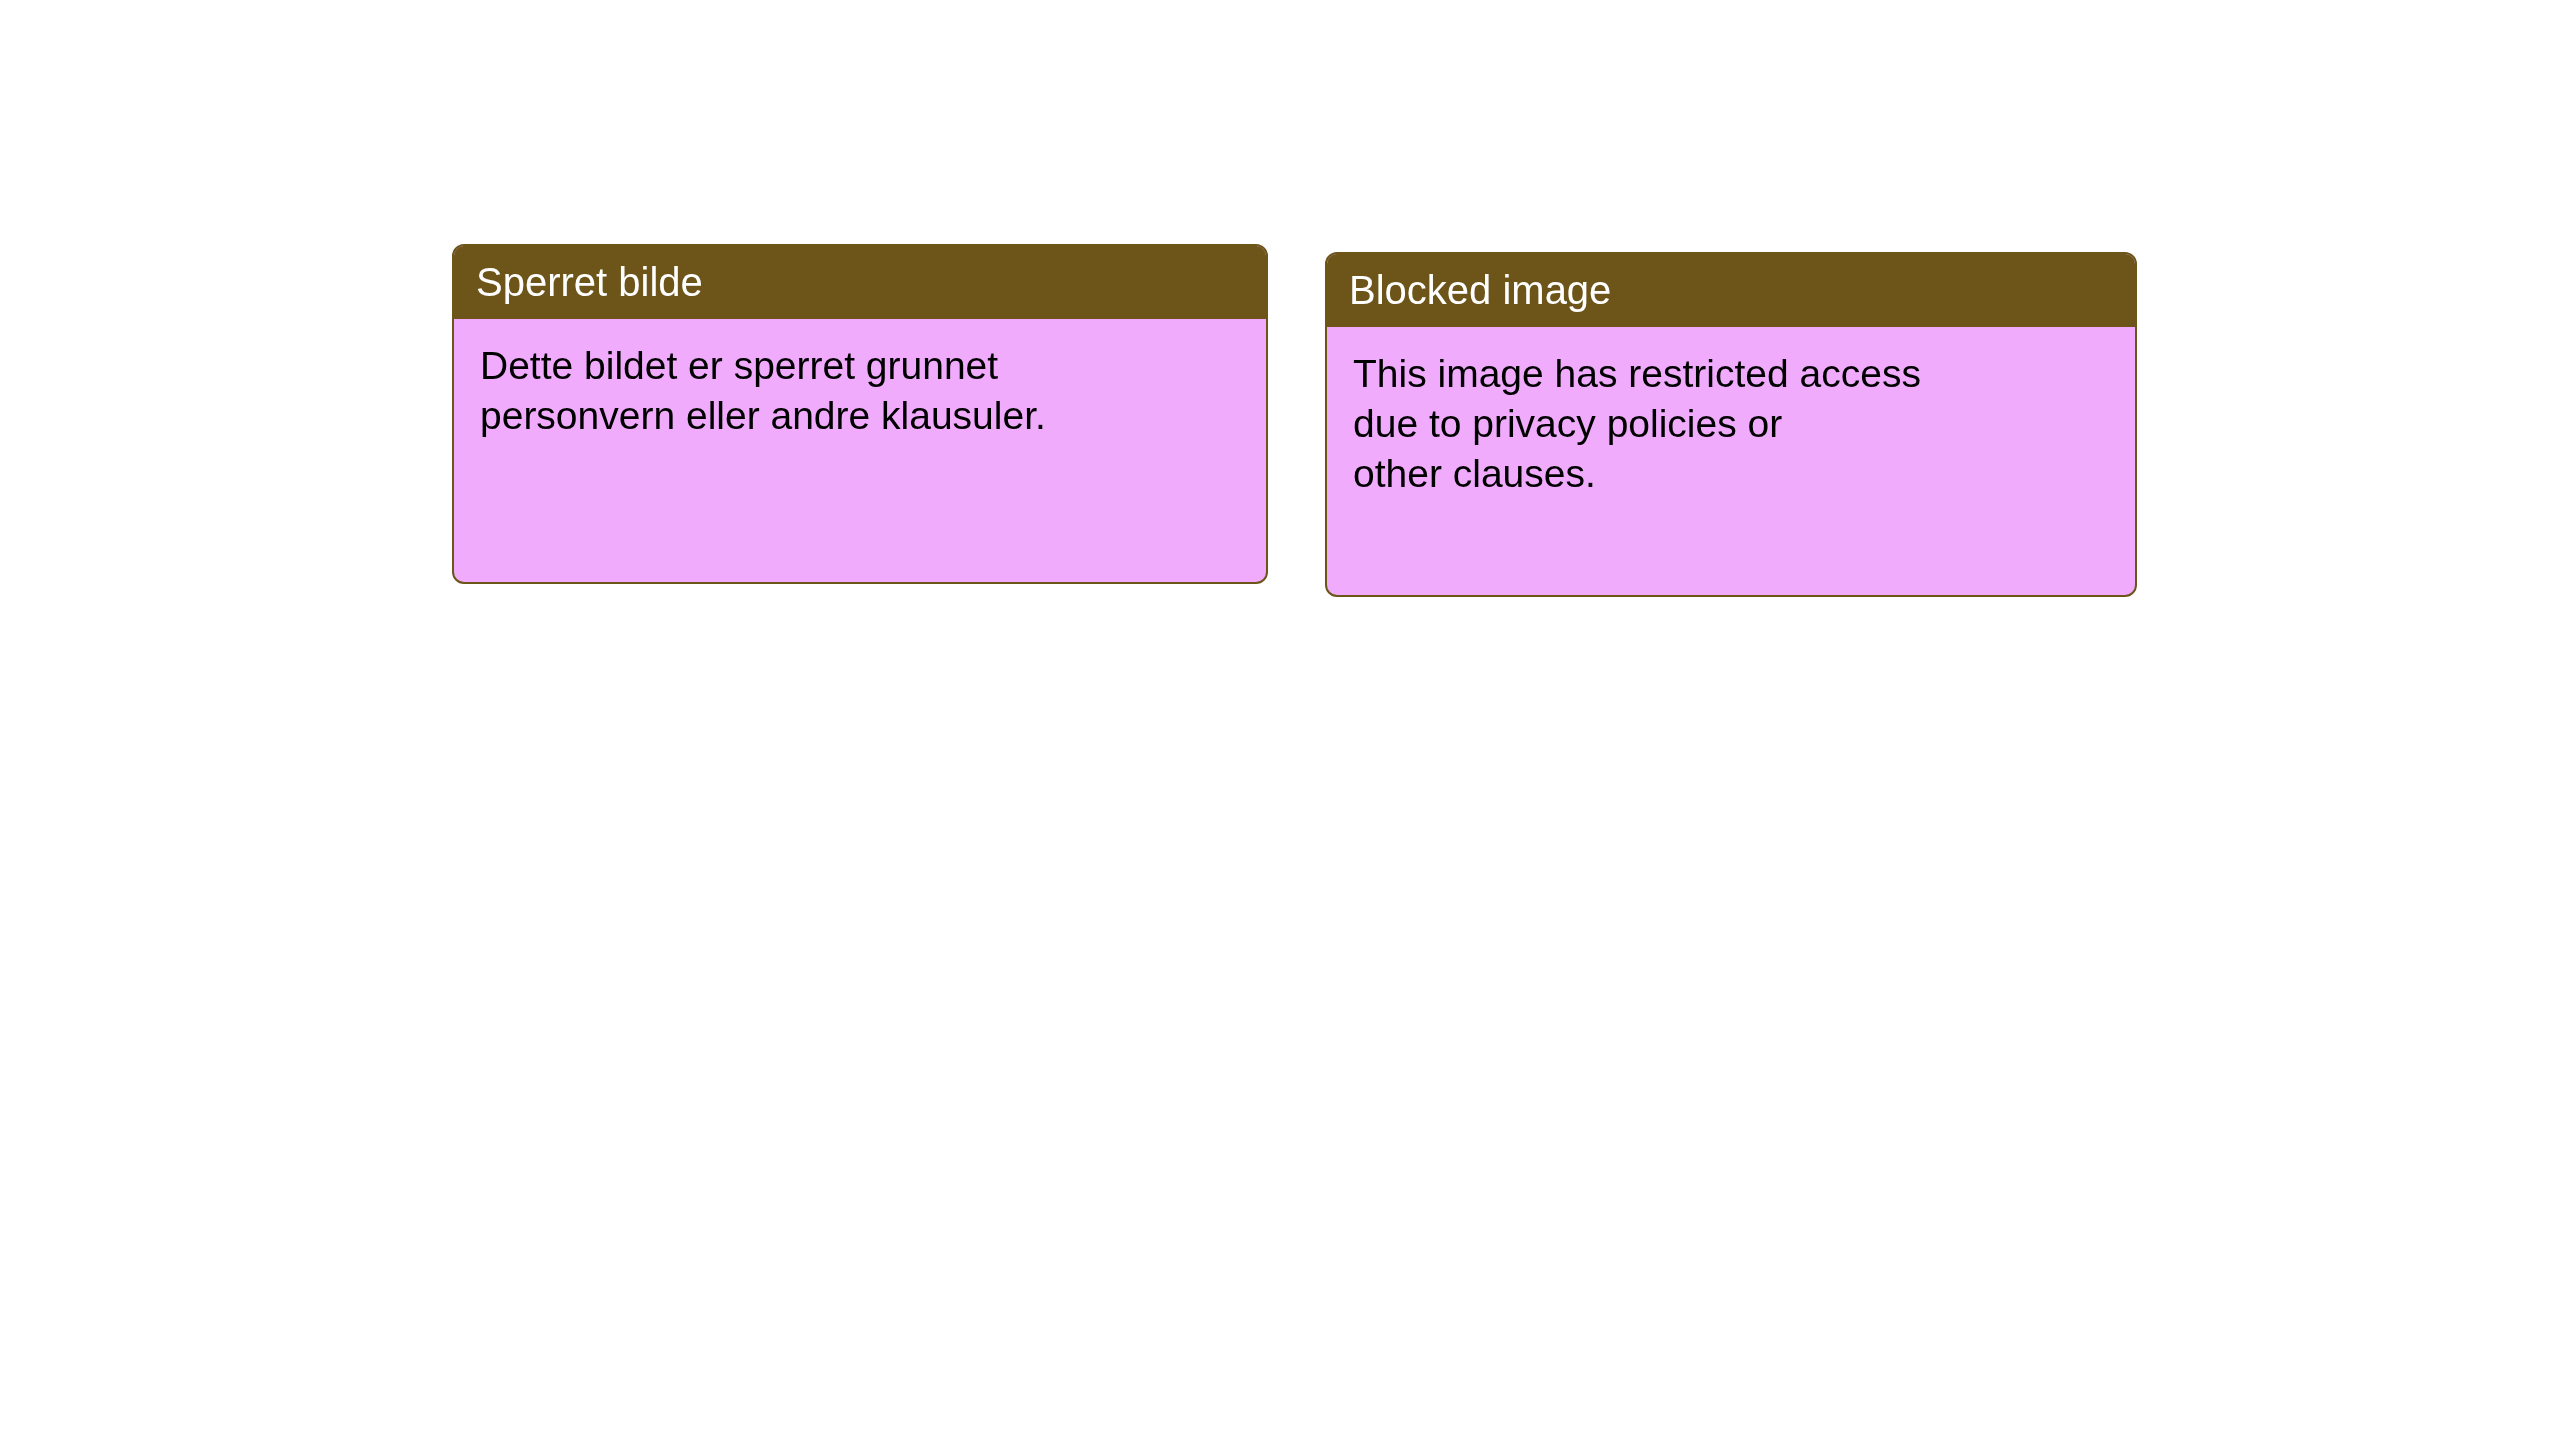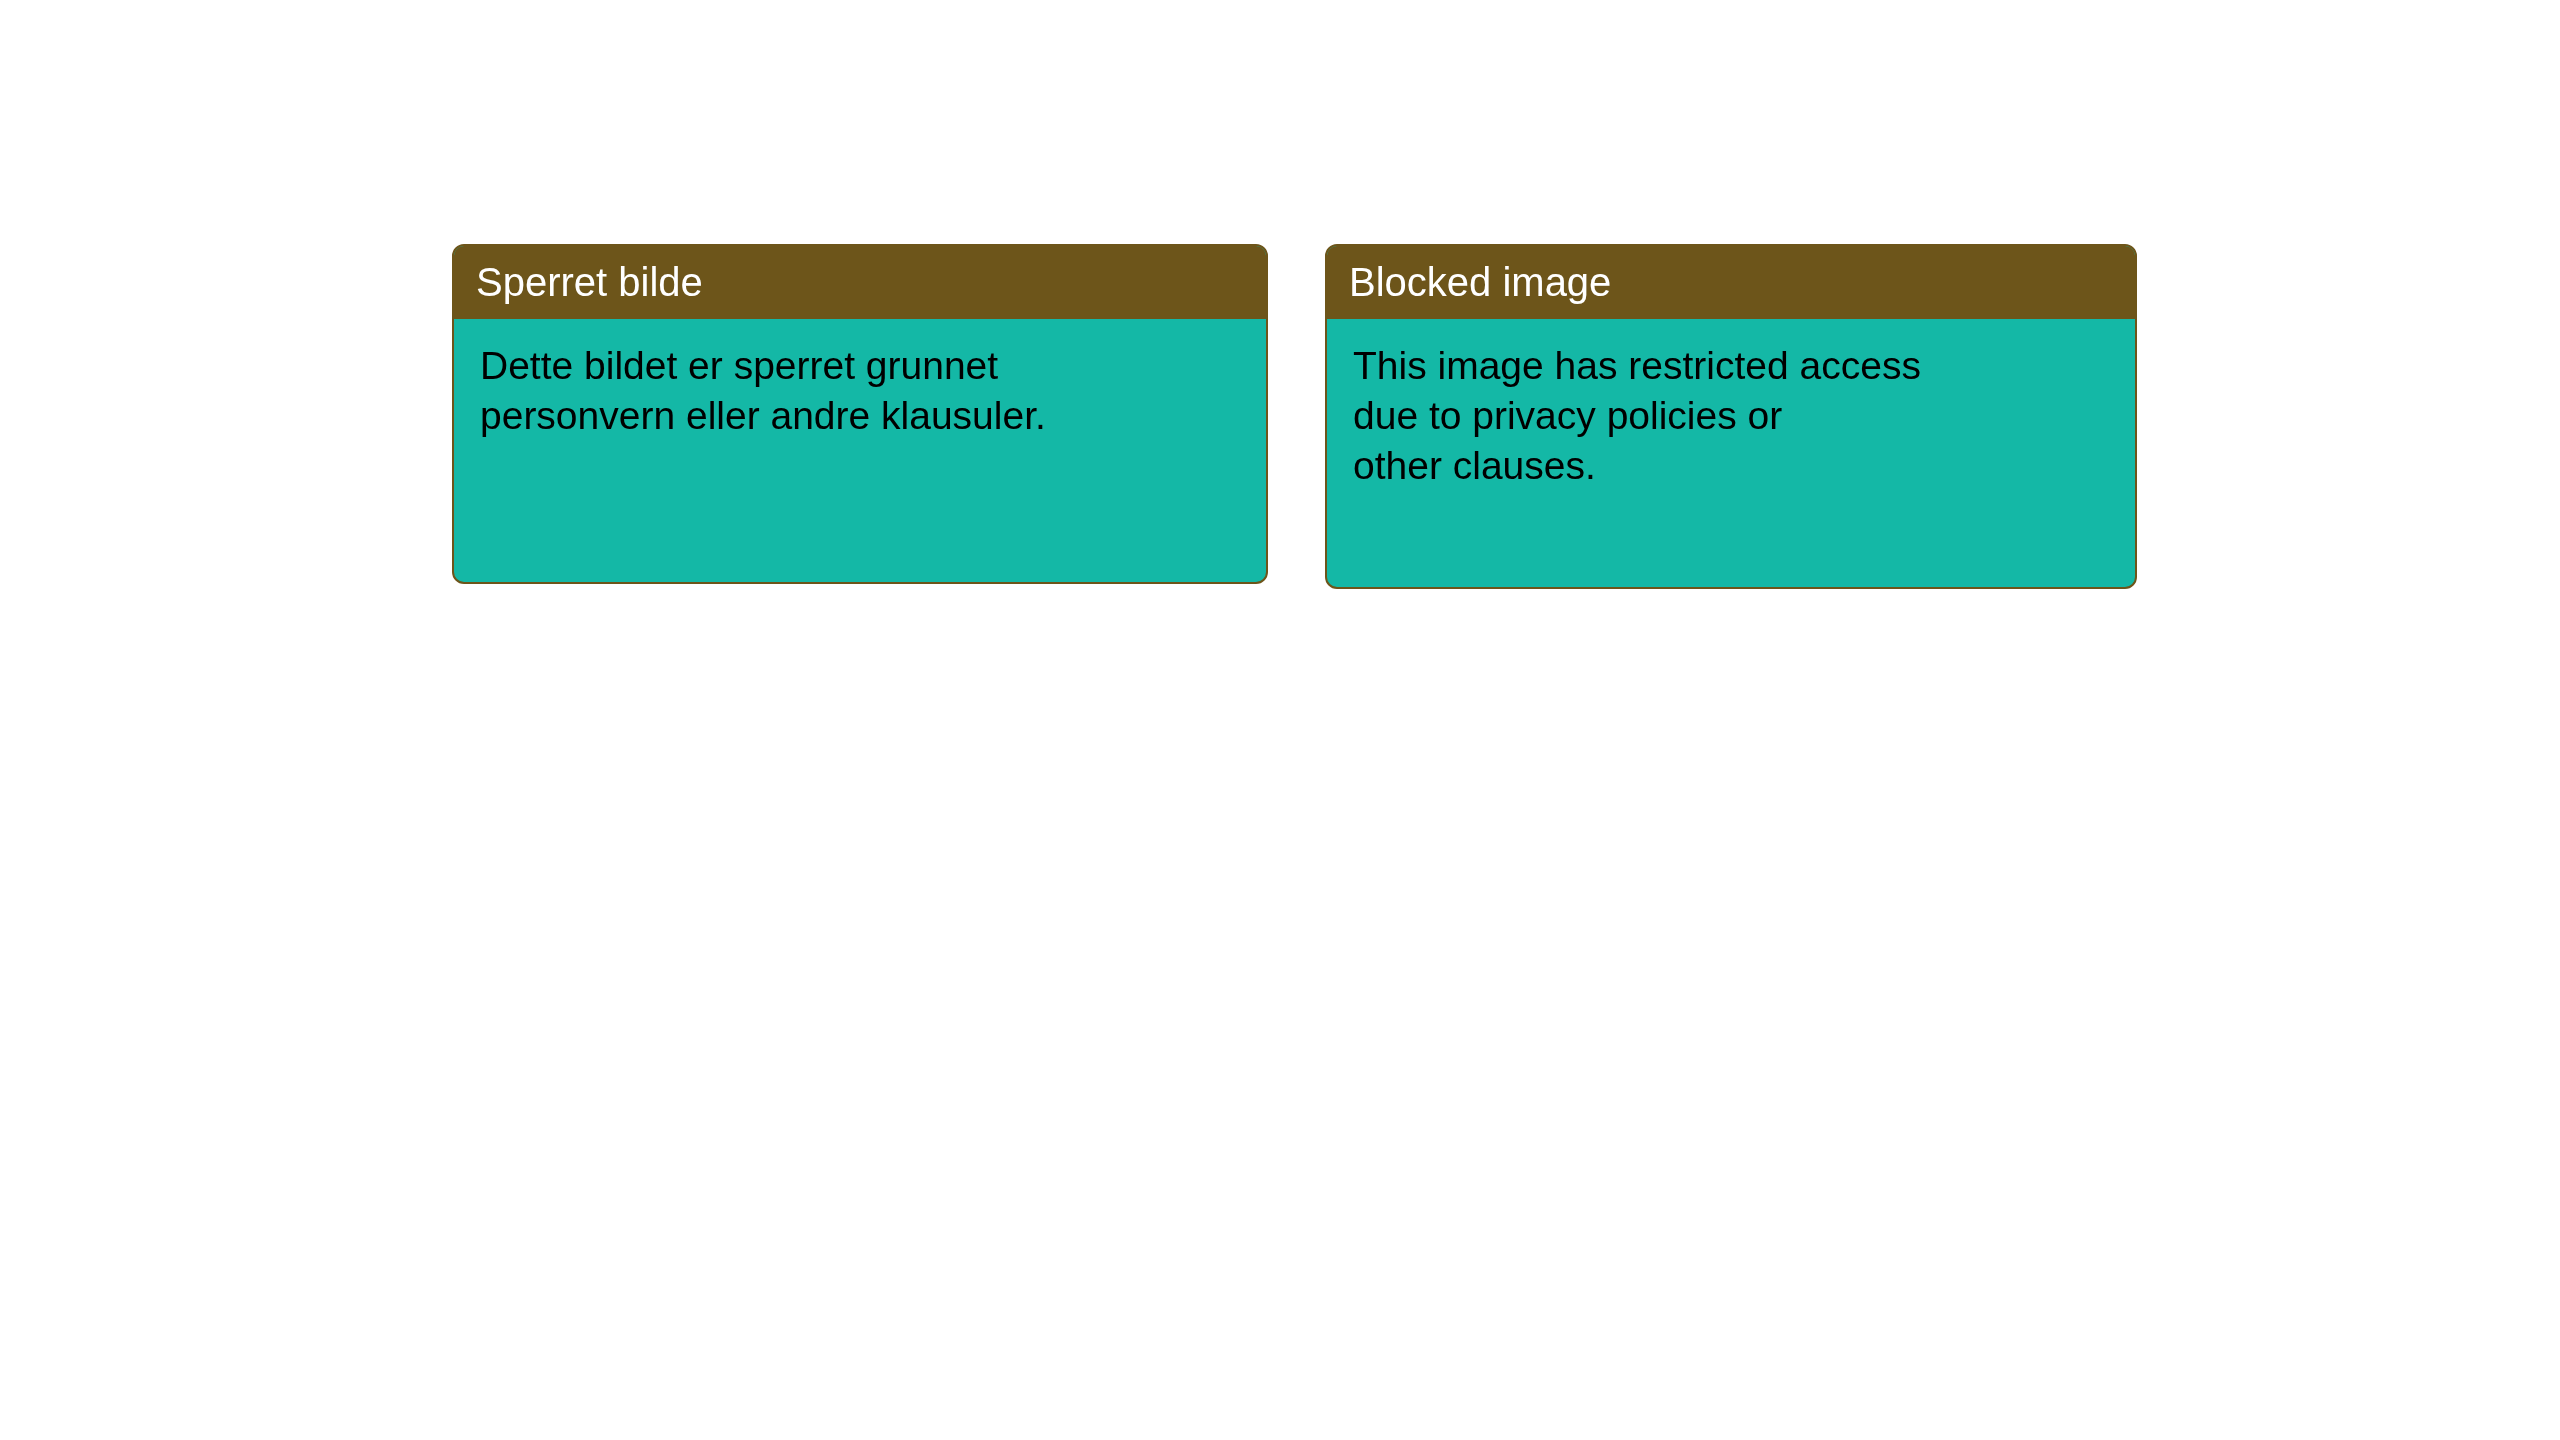--- a/index.html
+++ b/index.html
@@ -11,21 +11,21 @@
     width: 2560px;
     height: 1440px;
     position: relative;
     font-family: "Liberation Sans", sans-serif;
     overflow: hidden;
   }
 
   .notice-card {
     position: absolute;
     box-sizing: border-box;
-    background: #14b8a6;
+    background: #f0abfc;
     border: 2px solid #6d551a;
     border-radius: 12px;
     overflow: hidden;
   }
 
   .notice-card .card-header {
     box-sizing: border-box;
     background: #6d551a;
     color: #ffffff;
     font-size: 40px;
@@ -46,21 +46,21 @@
   #card-no {
     left: 452px;
     top: 244px;
     width: 816px;
     height: 340px;
   }
 
   
   #card-en {
     left: 1325px;
-    top: 244px;
+    top: 252px;
     width: 812px;
     height: 345px;
   }
 </style>
 </head>
 <body>
 
 <div class="notice-card" id="card-no">
   <div class="card-header">Sperret bilde</div>
   <div class="card-body">

